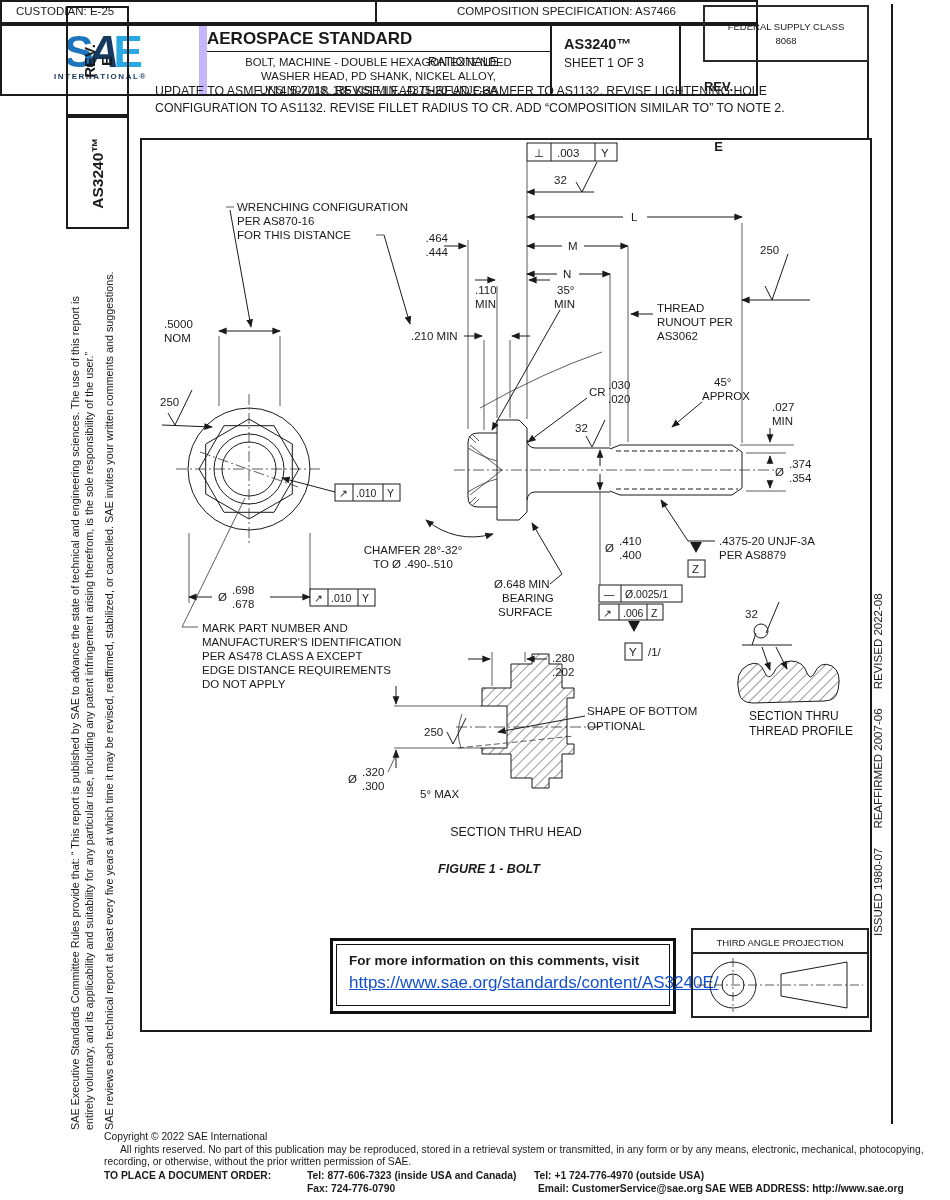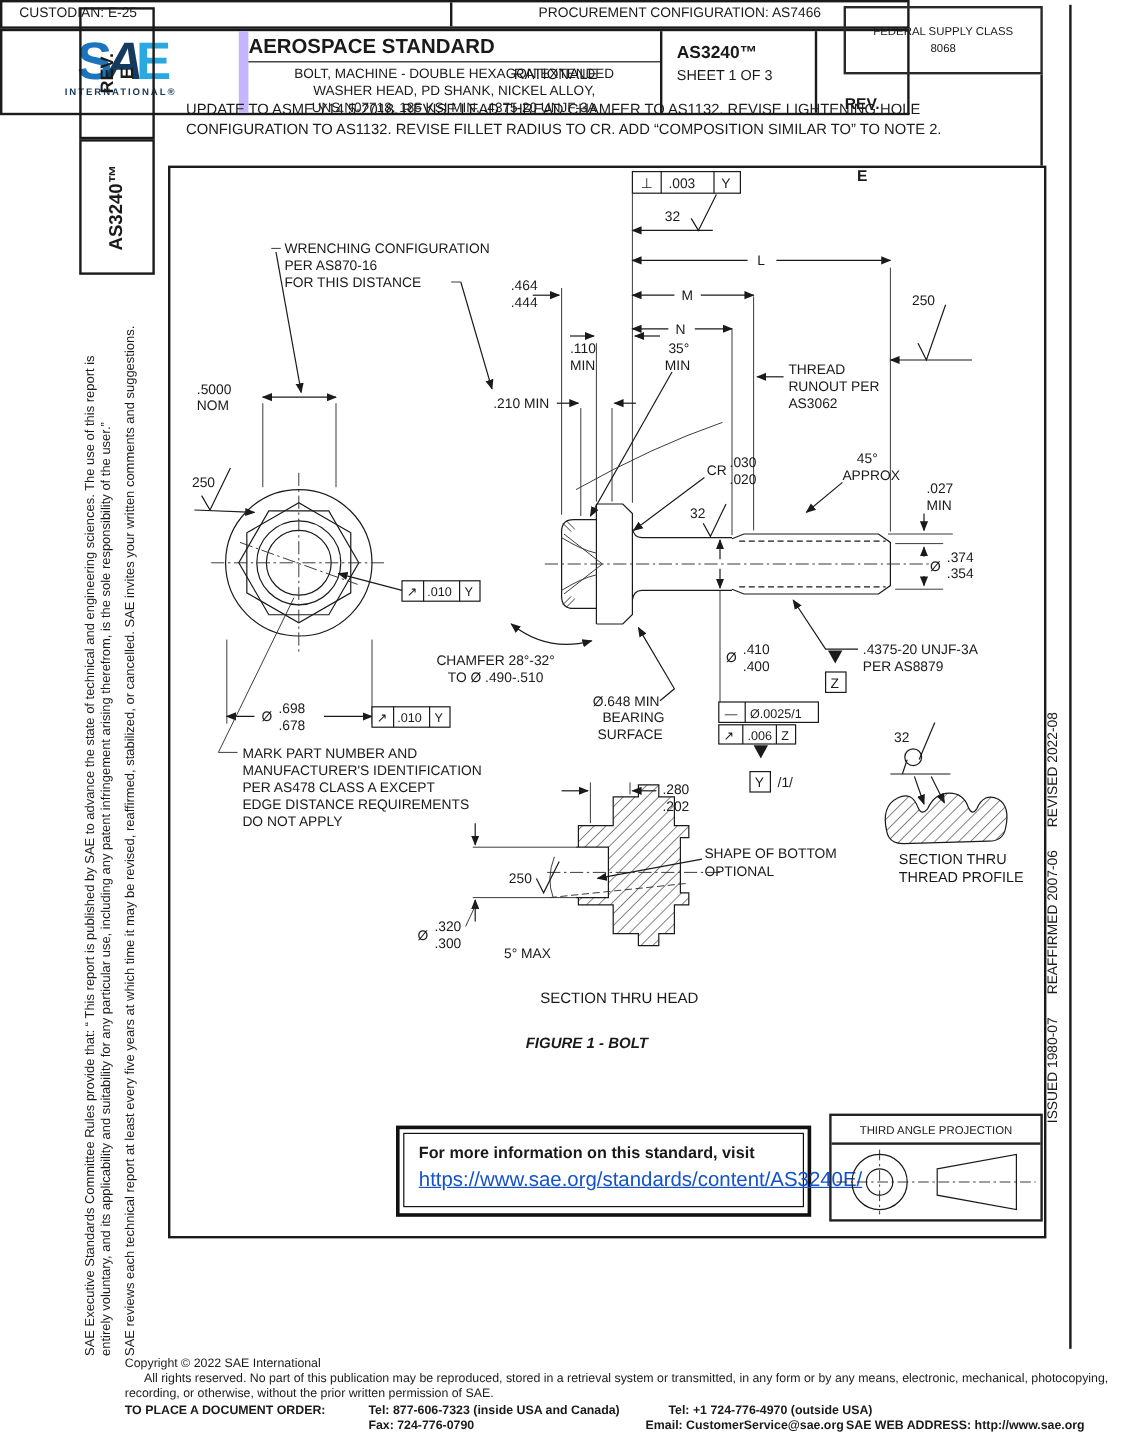--- a/index.html
+++ b/index.html
@@ -367,39 +367,39 @@
     <line x1="634" y1="507" x2="645" y2="529" marker-end="url(#ar)"></line>
     <path d="M597,553 Q592,532 606,525 Q618,519 623,533 Q626,540 631,534 Q637,521 649,521 Q661,521 665,533 Q668,540 672,534 Q678,520 690,526 Q700,532 696,550 Q694,561 682,561 L611,563 Q599,563 597,553 Z" style="fill:url(#hatch);"></path>
     <text x="607" y="580" style="font-size:12px;">SECTION THRU</text>
     <text x="607" y="595" style="font-size:12px;">THREAD PROFILE</text>
   </g>
 </svg>
 </div>
 
 <div class="abs" id="info-box">
   <div class="inner">
-    <p id="info-line">For more information on this standard, visit</p>
+    <p id="info-line">For more information on this comments, visit</p>
     <a id="info-link">https://www.sae.org/standards/content/AS3240E/</a>
   </div>
 </div>
 
 <div class="abs" id="proj-box">
   <div id="proj-title">THIRD ANGLE PROJECTION</div>
   <svg width="174" height="62" viewBox="0 0 174 62">
     <line x1="4" y1="31" x2="170" y2="31" stroke-dasharray="9 3 2 3" class="thin"></line>
     <line x1="40" y1="4" x2="40" y2="58" stroke-dasharray="9 3 2 3" class="thin"></line>
     <circle cx="40" cy="31" r="11"></circle>
     <circle cx="40" cy="31" r="23"></circle>
     <path d="M88,20 L154,8 L154,54 L88,42 Z"></path>
   </svg>
 </div>
 
 <div id="row-custodian">
   <div id="cell-custodian">CUSTODIAN: E-25</div>
-  <div id="cell-procurement">PROCUREMENT CONFIGURATION: AS7466</div>
+  <div id="cell-procurement">COMPOSITION SPECIFICATION: AS7466</div>
 </div>
 
 <div id="title-block">
   <div id="tb-logo">
     <div id="logo-sae"><span class="s">S</span><span class="a">A</span><span class="e">E</span></div>
     <div id="logo-sub">INTERNATIONAL®</div>
   </div>
   <div id="tb-center">
     <div id="tb-title">AEROSPACE STANDARD</div>
     <div id="tb-desc">BOLT, MACHINE - DOUBLE HEXAGON EXTENDED
@@ -414,16 +414,16 @@
     <div id="tb-revlab">REV.</div>
     <div id="tb-revlab">E</div>
   </div>
 </div>
 
 <div class="copy" style="left:104px;top:1131px;">Copyright © 2022 SAE International</div>
 <div class="copy" style="left:120px;top:1144px;">All rights reserved. No part of this publication may be reproduced, stored in a retrieval system or transmitted, in any form or by any means, electronic, mechanical, photocopying,</div>
 <div class="copy" style="left:104px;top:1156px;">recording, or otherwise, without the prior written permission of SAE.</div>
 <div class="copy b" style="left:104px;top:1170px;">TO PLACE A DOCUMENT ORDER:</div>
 <div class="copy b" style="left:307px;top:1170px;">Tel: 877-606-7323 (inside USA and Canada)</div>
-<div class="copy b" style="left:534px;top:1170px;margin-left:23px;">Tel: +1 724-776-4970 (outside USA)</div>
+<div class="copy b" style="left:534px;top:1170px;">Tel: +1 724-776-4970 (outside USA)</div>
 <div class="copy b" style="left:307px;top:1183px;">Fax: 724-776-0790</div>
 <div class="copy b" style="left:538px;top:1183px;">Email: CustomerService@sae.org</div>
 <div class="copy b" style="left:705px;top:1183px;">SAE WEB ADDRESS: http://www.sae.org</div>
 
 </body></html>

